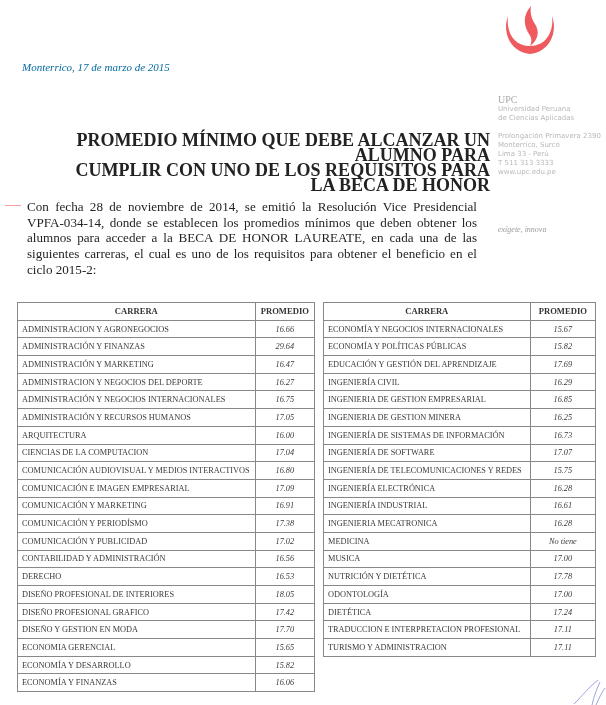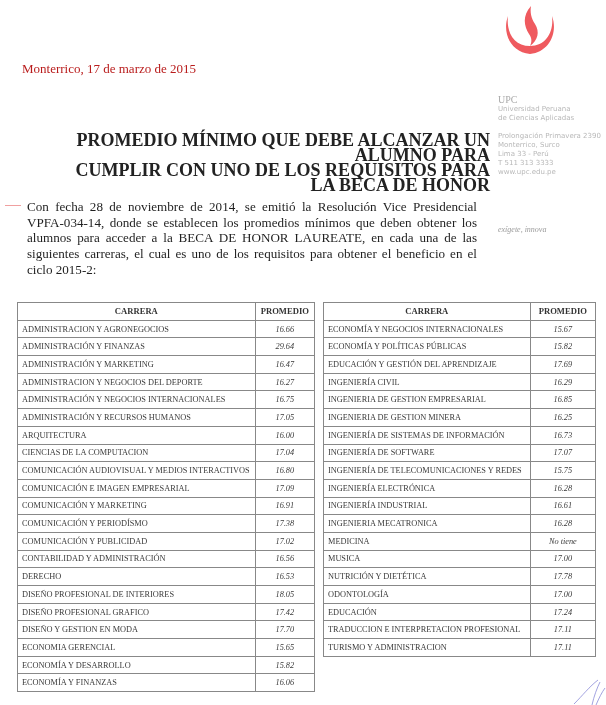--- a/index.html
+++ b/index.html
@@ -1,19 +1,19 @@
 <!DOCTYPE html>
 <html><head>
 <meta charset="utf-8">
 <style>
   html, body { margin:0; padding:0; }
   body { width:606px; height:705px; background:#ffffff; position:relative; overflow:hidden;
          font-family:"Liberation Serif", "DejaVu Serif", serif; color:#1a1a1a; }
   .logo { position:absolute; left:500px; top:2px; width:60px; height:56px; }
-  .date { position:absolute; left:22px; top:61px; font-size:13px; color:#b91c1c; }
+  .date { position:absolute; left:22px; top:61px; font-size:11px; color:#0369a1;font-style:italic; }
   .upc-block { position:absolute; left:498px; top:94px; font-family:"DejaVu Sans", sans-serif; color:#b8b8b8; font-size:7px; line-height:9px; }
   .upc-block .upc-name { font-family:"Liberation Serif", serif; font-size:10px; line-height:11px; color:#aaa; }
   .upc-block .sp { height:9px; }
   .slogan { position:absolute; left:498px; top:225px; font-style:italic; font-size:8px; color:#9a9a9a; }
   .title { position:absolute; left:22px; top:133px; width:468px; text-align:right; font-weight:bold; font-size:18px; line-height:15px; color:#222; }
   .title .l2 { padding-left:28px; }
   .margin-mark { position:absolute; left:5px; top:205px; width:16px; height:1px; background:#f0a0a0; }
   .para { position:absolute; left:27px; top:199px; width:450px; font-size:13.1px; line-height:15.7px; text-align:justify; color:#1f1f1f; }
   table.grid { position:absolute; border-collapse:collapse; font-size:8.3px; color:#3a3a3a; }
   table.grid td, table.grid th { border:1px solid #888; height:16.7px; padding:0 0 0 4px; white-space:nowrap; }
@@ -225,21 +225,21 @@
       </tr>
       <tr>
         <td>NUTRICIÓN Y DIETÉTICA</td>
         <td class="val">17.78</td>
       </tr>
       <tr>
         <td>ODONTOLOGÍA</td>
         <td class="val">17.00</td>
       </tr>
       <tr>
-        <td>EDUCACIÓN</td>
+        <td>DIETÉTICA</td>
         <td class="val">17.24</td>
       </tr>
       <tr>
         <td>TRADUCCION E INTERPRETACION PROFESIONAL</td>
         <td class="val">17.11</td>
       </tr>
       <tr>
         <td>TURISMO Y ADMINISTRACION</td>
         <td class="val">17.11</td>
       </tr>

